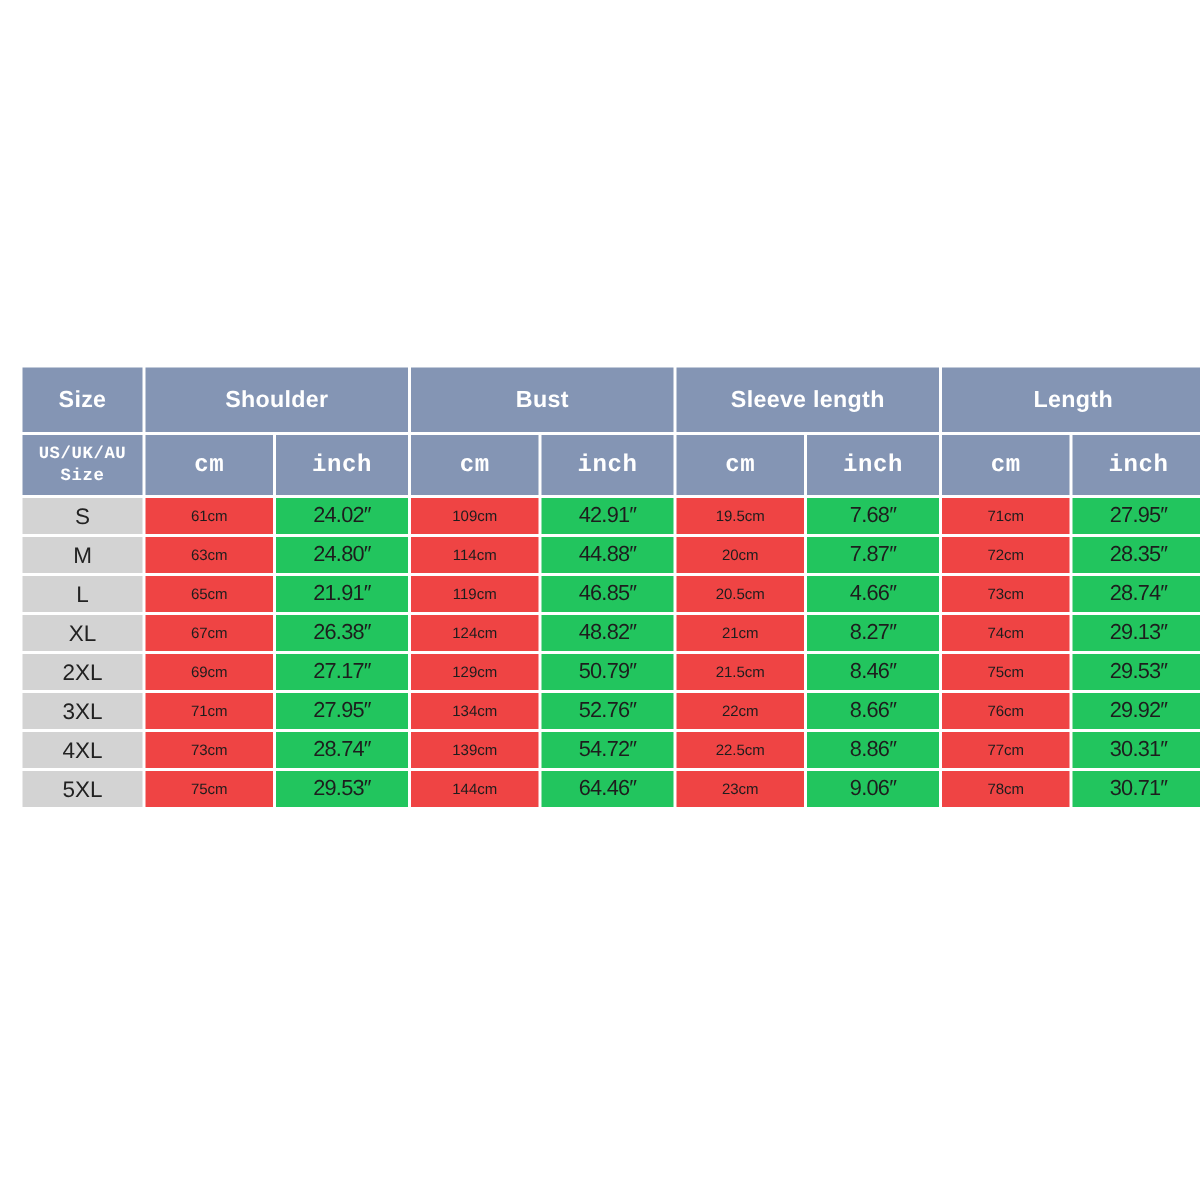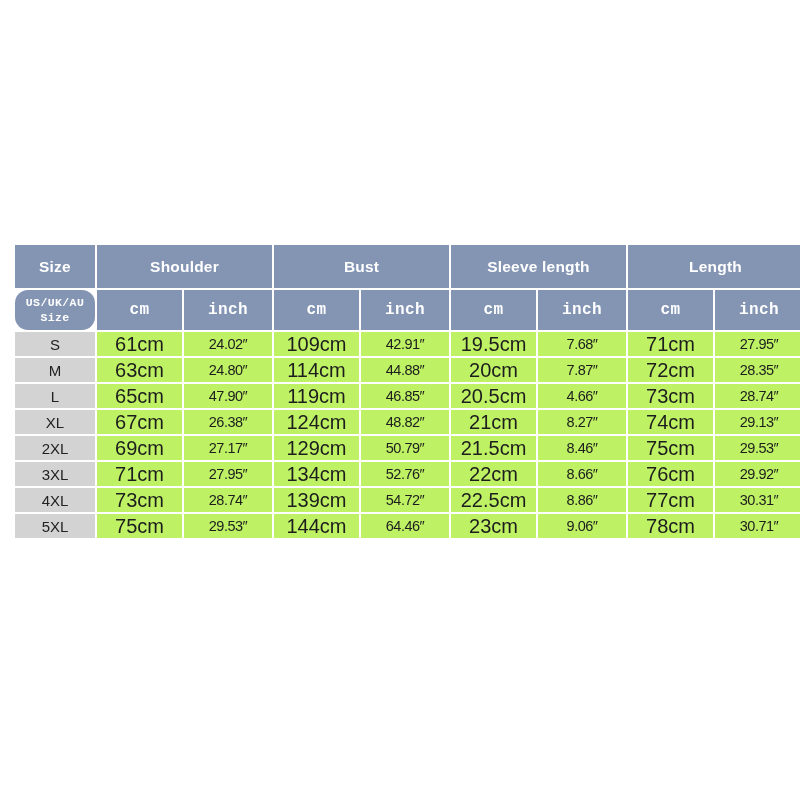--- a/index.html
+++ b/index.html
@@ -54,38 +54,37 @@
     color: #ffffff;
     font-family: "Liberation Mono", "DejaVu Sans Mono", monospace;
     font-size: 16px;
     font-weight: bold;
     height: 40px;
     letter-spacing: 0.4px;
   }
   .sub-head.usuk {
     font-size: 11.5px;
     line-height: 15px;
-    border-radius: 13px;
   }
 
   
   .cell-size {
     background: #d3d3d3;
     color: #222222;
     font-size: 15px;
     height: 24px;
   }
   .cell-cm {
-    background: #bef264;
+    background: #ef4444;
     color: #1d1d1d;
-    font-size: 20px;
+    font-size: 10px;
     height: 24px;
   }
   .cell-inch {
-    background: #bef264;
+    background: #22c55e;
     color: #1d1d1d;
     font-size: 14.5px;
     height: 24px;
   }
   .qt { letter-spacing: -0.5px; }
 </style>
 </head>
 <body>
 
 <div id="size-chart-wrap">
@@ -141,21 +140,21 @@
         <td class="cell-cm">114cm</td>
         <td class="cell-inch qt">44.88″</td>
         <td class="cell-cm">20cm</td>
         <td class="cell-inch qt">7.87″</td>
         <td class="cell-cm">72cm</td>
         <td class="cell-inch qt">28.35″</td>
       </tr>
       <tr>
         <td class="cell-size">L</td>
         <td class="cell-cm">65cm</td>
-        <td class="cell-inch qt">47.90″</td>
+        <td class="cell-inch qt">21.91″</td>
         <td class="cell-cm">119cm</td>
         <td class="cell-inch qt">46.85″</td>
         <td class="cell-cm">20.5cm</td>
         <td class="cell-inch qt">4.66″</td>
         <td class="cell-cm">73cm</td>
         <td class="cell-inch qt">28.74″</td>
       </tr>
       <tr>
         <td class="cell-size">XL</td>
         <td class="cell-cm">67cm</td>

